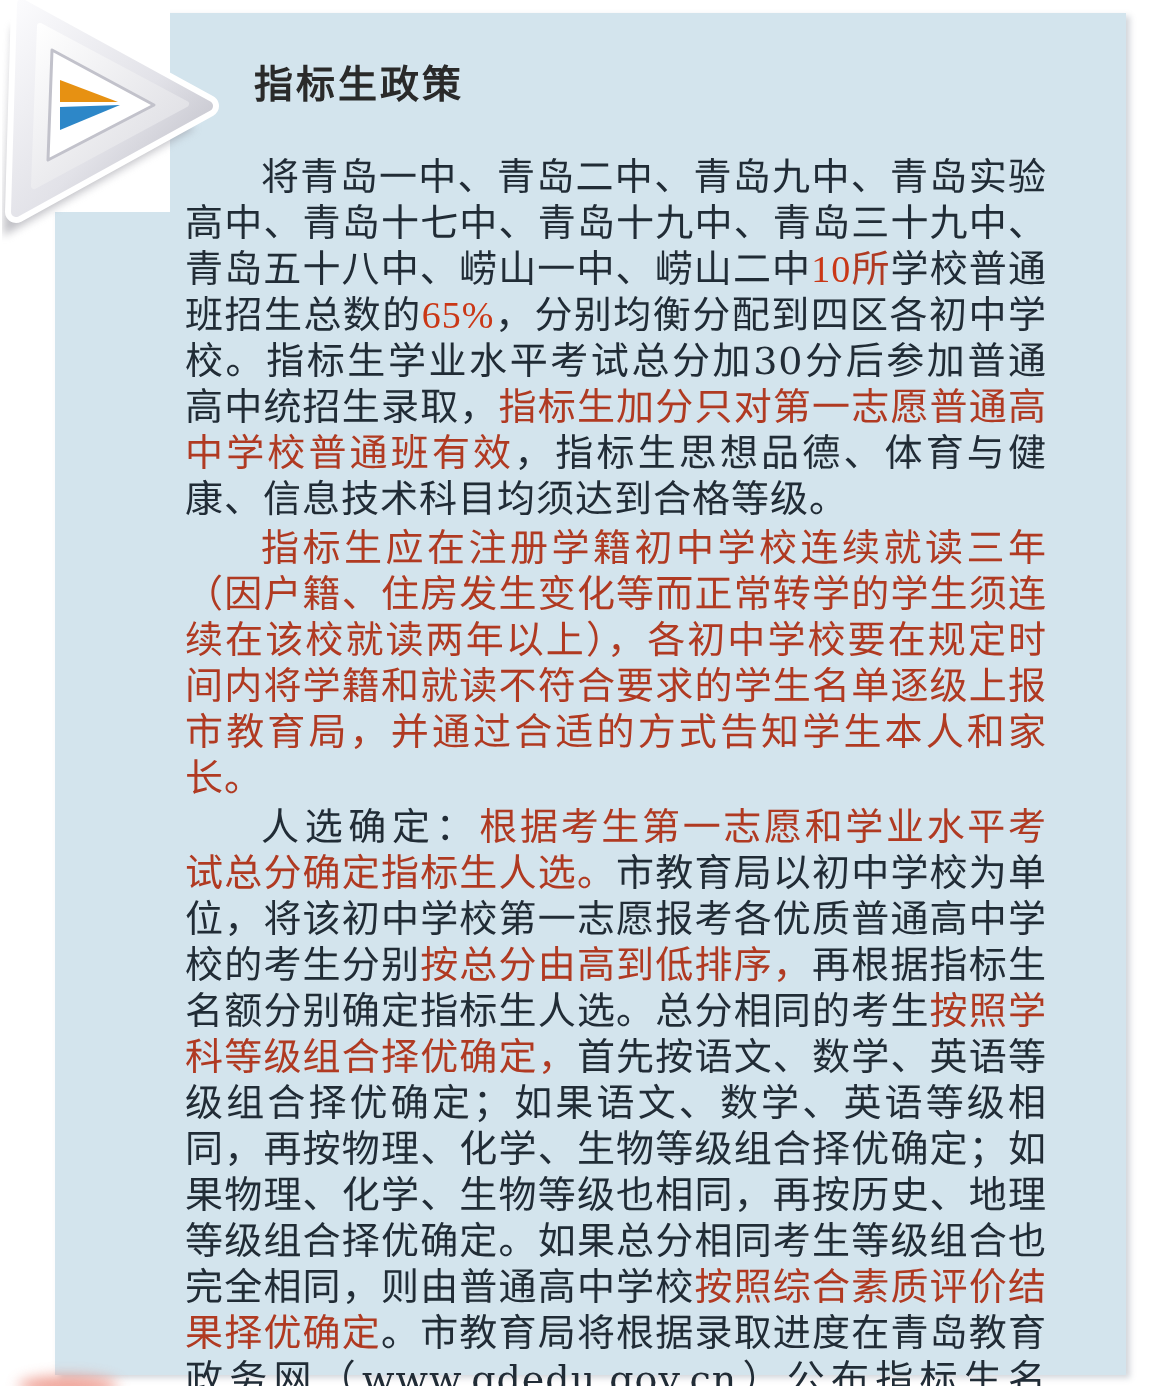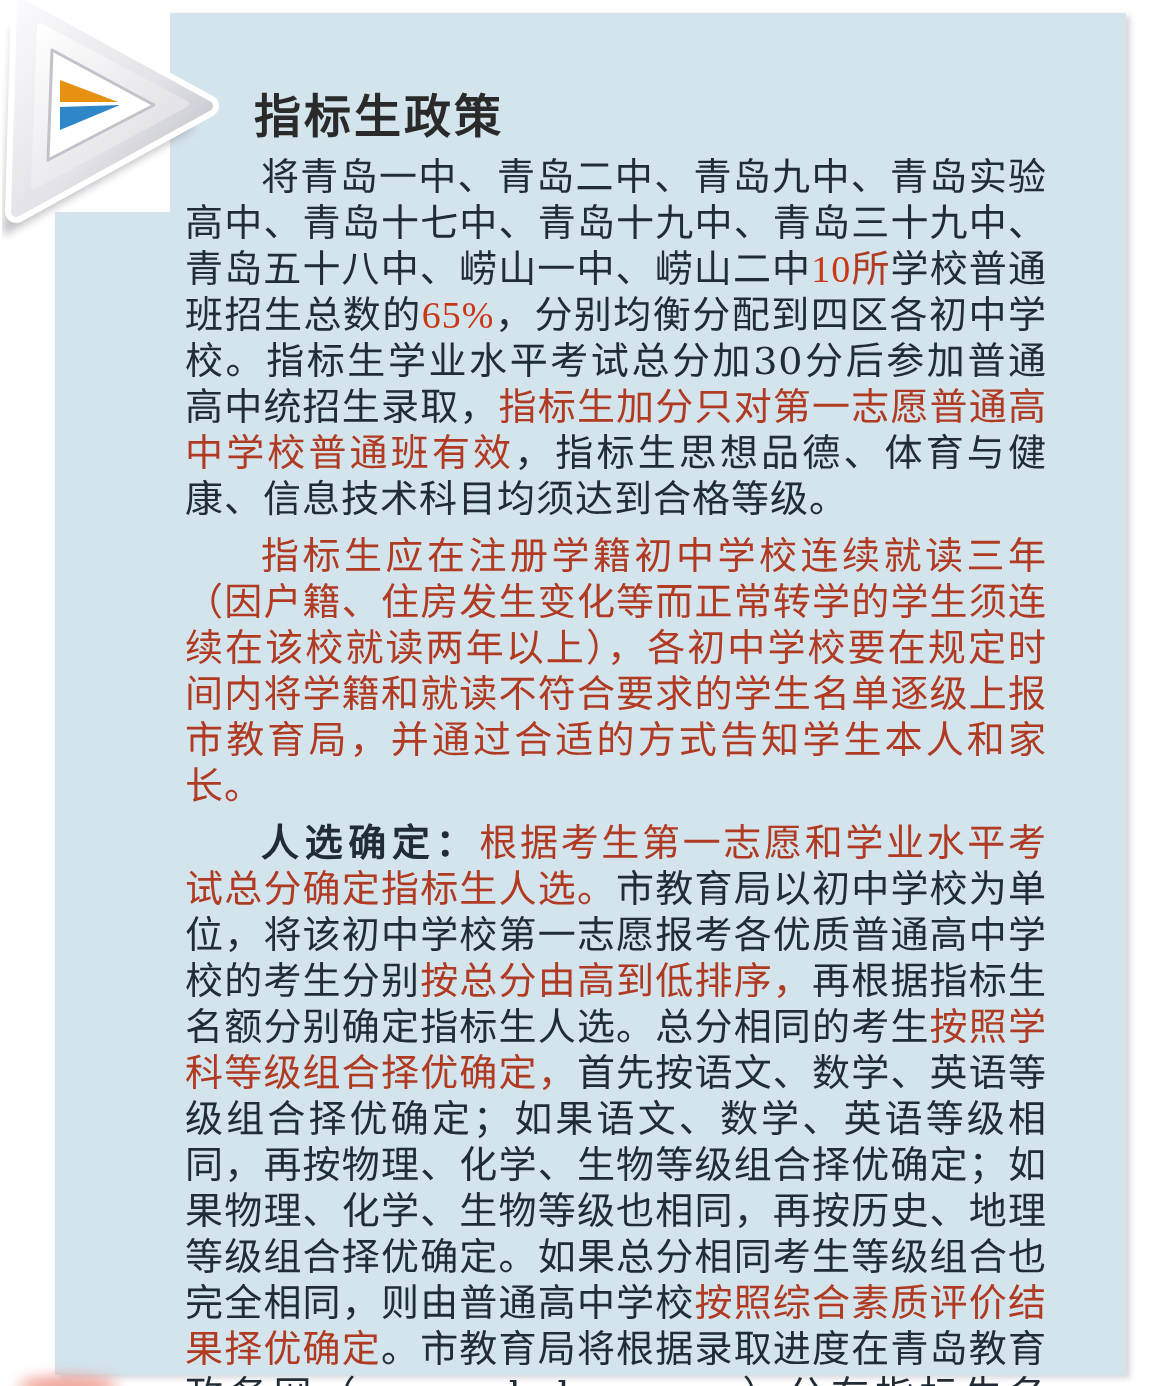--- a/index.html
+++ b/index.html
@@ -17,36 +17,36 @@
     width:1173px;height:1386px;position:relative;overflow:hidden;
     background:var(--page-bg);
     font-family:"DejaVu Serif","Liberation Serif",serif;
   }
   .panel{
     position:absolute;left:55px;top:13px;width:1071px;height:1362px;
     background:var(--panel-bg);
     box-shadow:4px 3px 6px rgba(110,120,135,.30);
   }
   .page-title{
-    position:absolute;left:199px;top:65px;margin:0;
+    position:absolute;left:199px;top:40px;margin:0;
     font-family:"Liberation Sans","DejaVu Sans",sans-serif;
-    font-weight:900;font-size:47px;letter-spacing:3px;
+    font-weight:900;font-size:39px;letter-spacing:3px;
     color:var(--title-ink);
   }
   .body-text{
     position:absolute;left:130px;top:141px;width:862px;
     font-size:38px;line-height:46px;color:var(--body-ink);
     text-align:justify;text-justify:inter-ideograph;
     letter-spacing:1px;
   }
   .body-text p{margin:0;text-indent:2em;}
-  .body-text p + p{margin-top:11px;}
+  .body-text p + p{margin-top:3px;}
   .run.red{color:var(--red-ink);}
   .run.digit-red{color:var(--digit-red);font-family:"Liberation Serif",serif;margin-top:8px;}
-  .run.bold{font-weight:bold;letter-spacing:4px;}
+  .run.bold{font-weight:normal;letter-spacing:4px;}
   .run.link{color:var(--body-ink);text-decoration:underline;text-underline-offset:6px;cursor:pointer;}
   
   .icon-backdrop{
     position:absolute;left:0;top:0;width:170px;height:212px;
     background:#ffffff;
   }
   .play-icon{
     position:absolute;left:2px;top:-4px;width:236px;height:258px;
   }
   .red-blur{

